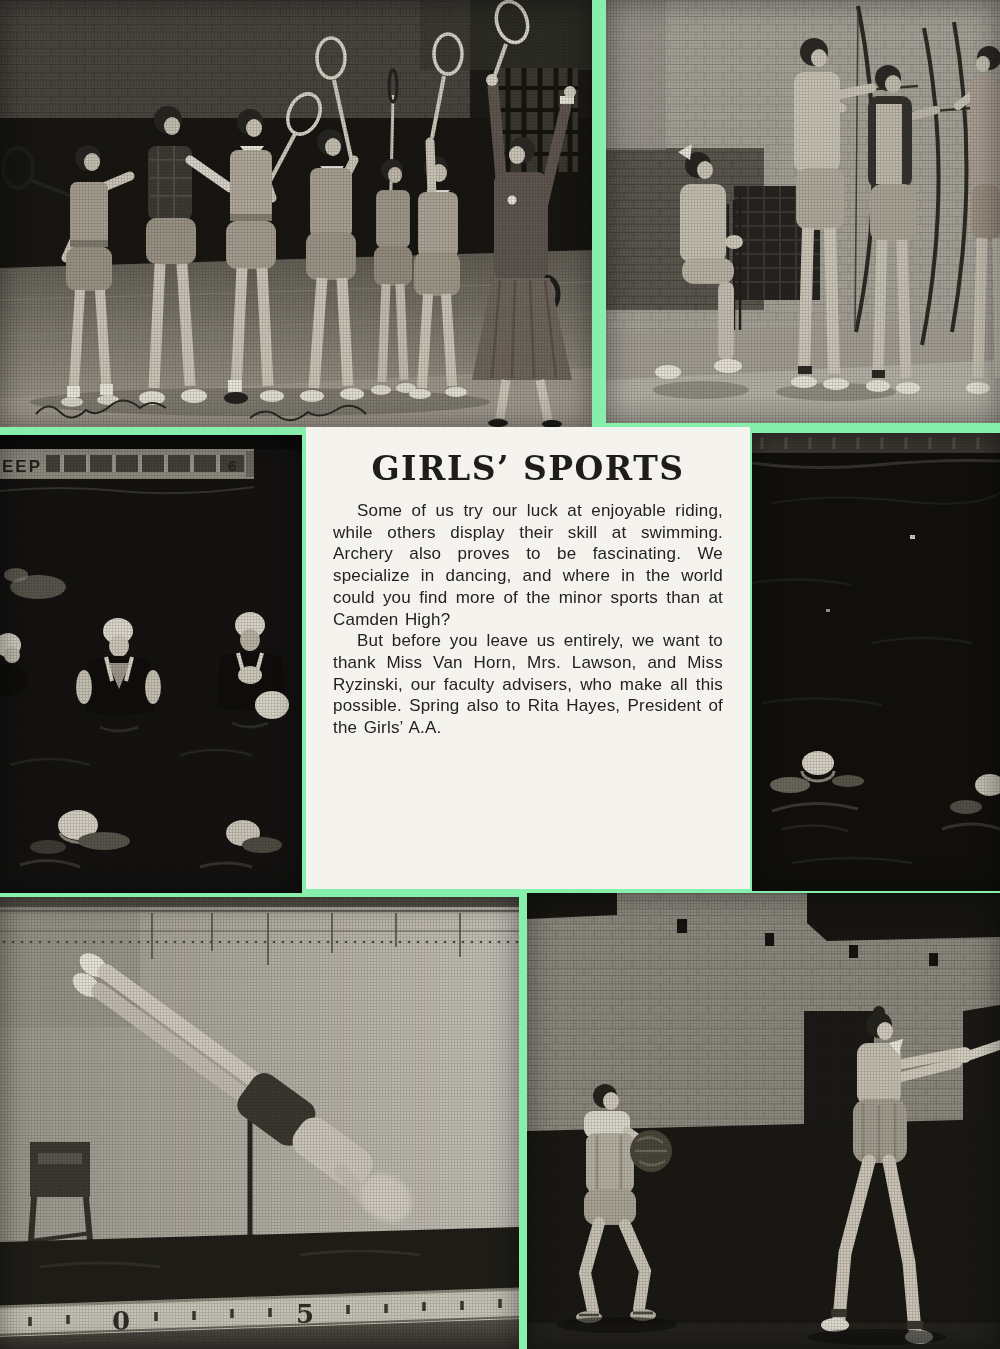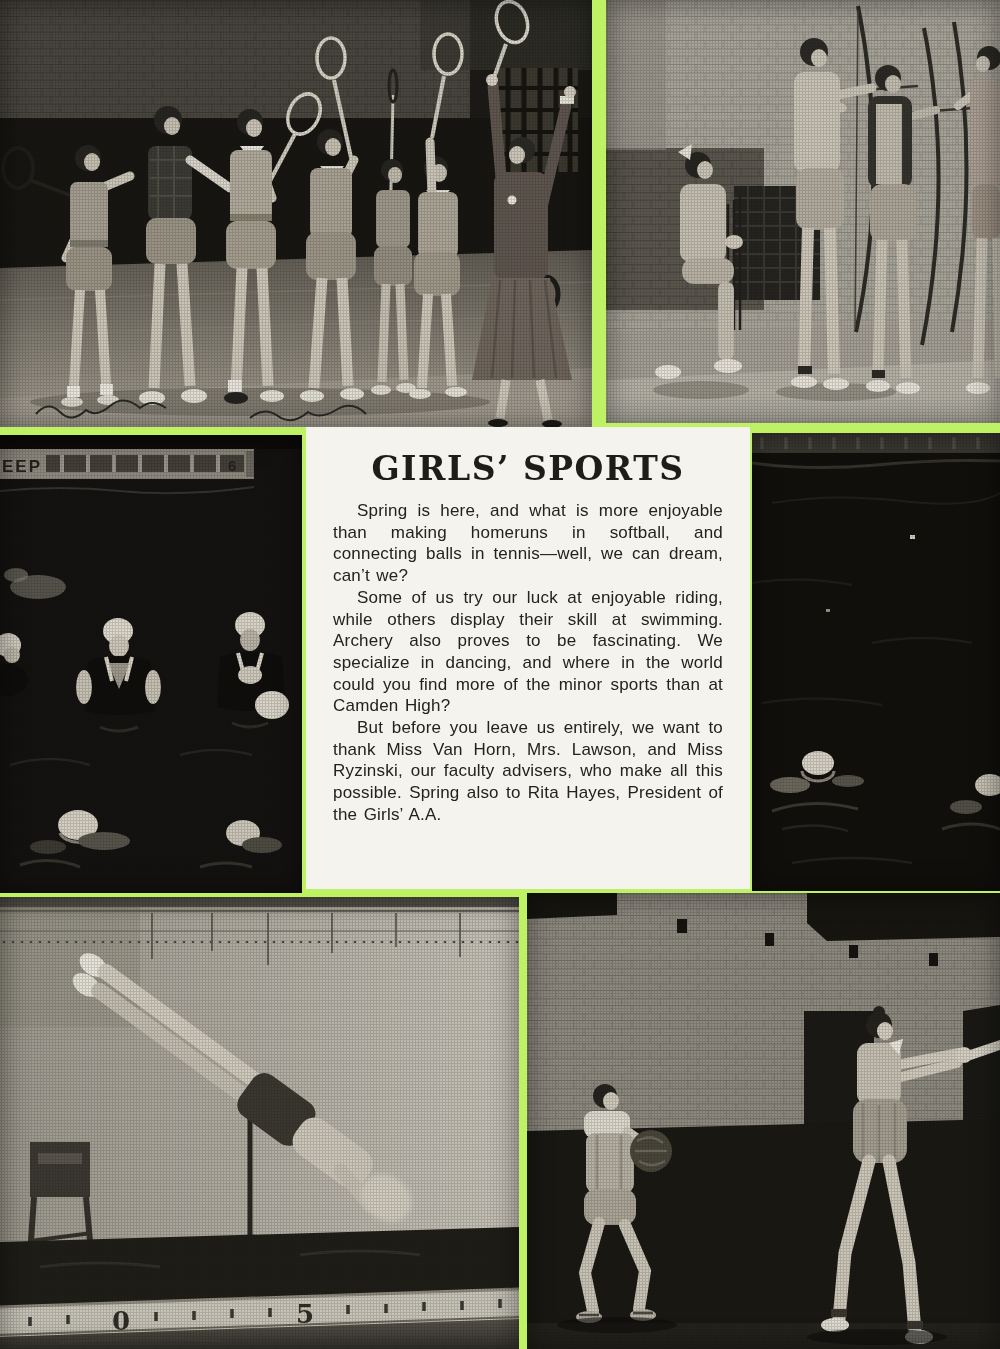--- a/index.html
+++ b/index.html
@@ -1,18 +1,18 @@
 <!DOCTYPE html>
 <html><head>
 <meta charset="utf-8">
 <style>
   html,body{margin:0;padding:0;background:#d8d6d0;}
   .page{
     position:relative;width:1000px;height:1349px;margin:0 auto;
-    background:#bef264;overflow:hidden;
+    background:#86efac;overflow:hidden;
     font-family:"Liberation Sans", sans-serif;
   }
   .photo{position:absolute;overflow:hidden;background:#151410;}
   .photo svg{display:block;width:100%;height:100%;}
   .ht{
     position:absolute;inset:0;pointer-events:none;
     background-image:radial-gradient(rgba(12,12,9,.15) 1px, rgba(0,0,0,0) 1.3px);
     background-size:3px 3px;
   }
   .vin{position:absolute;inset:0;pointer-events:none;box-shadow:inset 0 0 28px rgba(0,0,0,.45);}
@@ -344,21 +344,20 @@
         <path d="M20 430 q 30 -10 60 2 M200 432 q 26 -8 52 0" fill="none" stroke="#35332c" stroke-width="3"></path>
       </g>
       <path d="M10 330 q 40 -12 80 0 M180 320 q 36 -10 72 0" fill="none" stroke="#26241f" stroke-width="2.5"></path>
     </svg>
     <div class="ht"></div>
       <div class="vin"></div>
   </div>
 
   <div class="textbox">
     <h1>GIRLS’ SPORTS</h1>
-    <p>Spring is here, and what is more enjoyable than making homeruns in softball, and connecting balls in tennis—well, we can dream, can’t we?</p>
     <p>Some of us try our luck at enjoyable riding, while others display their skill at swimming. Archery also proves to be fascinating. We specialize in dancing, and where in the world could you find more of the minor sports than at Camden High?</p>
     <p>But before you leave us entirely, we want to thank Miss Van Horn, Mrs. Lawson, and Miss Ryzinski, our faculty advisers, who make all this possible. Spring also to Rita Hayes, President of the Girls’ A.A.</p>
   </div>
 
   <div class="photo" id="photo-swim-right" aria-label="Swimmers mid-stroke in dark pool water">
     <svg viewBox="0 0 248 458">
       <rect width="248" height="458" fill="#100f0c"></rect>
       <rect x="0" y="0" width="248" height="20" fill="#3c3933"></rect>
       <path d="M10 4v12 M34 4v12 M58 4v12 M82 4v12 M106 4v12 M130 4v12 M154 4v12 M178 4v12 M202 4v12 M226 4v12" stroke="#56534a" stroke-width="3"></path>
       <path d="M0 30 Q 60 38 124 32 T 248 28" fill="none" stroke="#35332b" stroke-width="3"></path>

